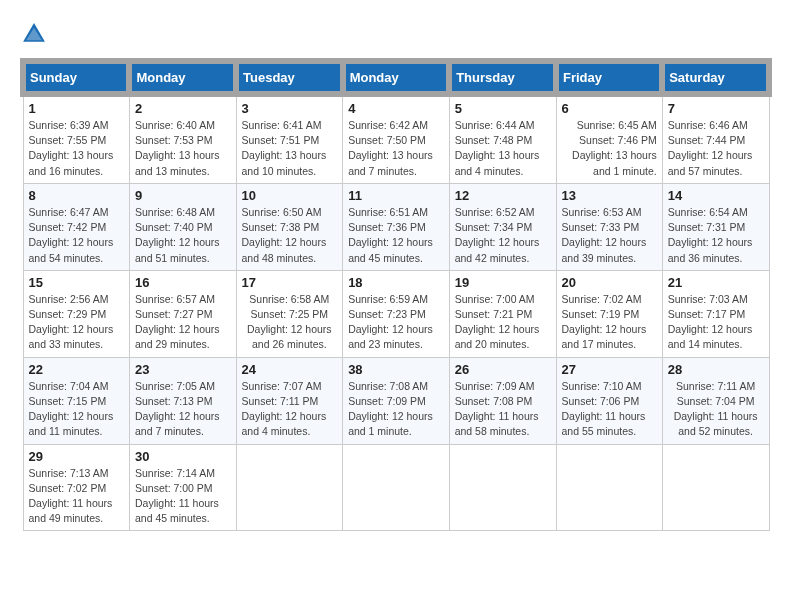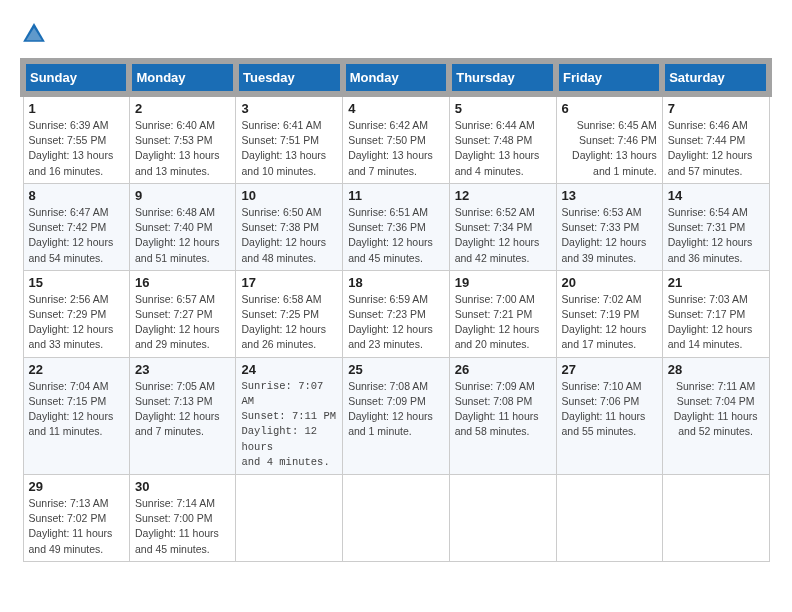--- a/index.html
+++ b/index.html
@@ -230,21 +230,21 @@
         </td>
         <td>
           <span class="day-number">16</span>
           <div class="day-info" style="white-space: pre-line;">Sunrise: 6:57 AM
 Sunset: 7:27 PM
 Daylight: 12 hours
 and 29 minutes.</div>
         </td>
         <td>
           <span class="day-number">17</span>
-          <div class="day-info" style="white-space: pre-line;">Sunrise: 6:58 AM
+          <div class="day-info" style="white-space: pre-line; text-align: center;">Sunrise: 6:58 AM
 Sunset: 7:25 PM
 Daylight: 12 hours
 and 26 minutes.</div>
         </td>
         <td>
           <span class="day-number">18</span>
           <div class="day-info" style="white-space: pre-line;">Sunrise: 6:59 AM
 Sunset: 7:23 PM
 Daylight: 12 hours
 and 23 minutes.</div>
@@ -281,27 +281,27 @@
         </td>
         <td>
           <span class="day-number">23</span>
           <div class="day-info" style="white-space: pre-line;">Sunrise: 7:05 AM
 Sunset: 7:13 PM
 Daylight: 12 hours
 and 7 minutes.</div>
         </td>
         <td>
           <span class="day-number">24</span>
-          <div class="day-info" style="white-space: pre-line; font-family: Liberation Mono, monospace;">Sunrise: 7:07 AM
+          <div class="day-info" style="white-space: pre-line;">Sunrise: 7:07 AM
 Sunset: 7:11 PM
 Daylight: 12 hours
 and 4 minutes.</div>
         </td>
         <td>
-          <span class="day-number">25</span>
+          <span class="day-number">38</span>
           <div class="day-info" style="white-space: pre-line;">Sunrise: 7:08 AM
 Sunset: 7:09 PM
 Daylight: 12 hours
 and 1 minute.</div>
         </td>
         <td>
           <span class="day-number">26</span>
           <div class="day-info" style="white-space: pre-line;">Sunrise: 7:09 AM
 Sunset: 7:08 PM
 Daylight: 11 hours

